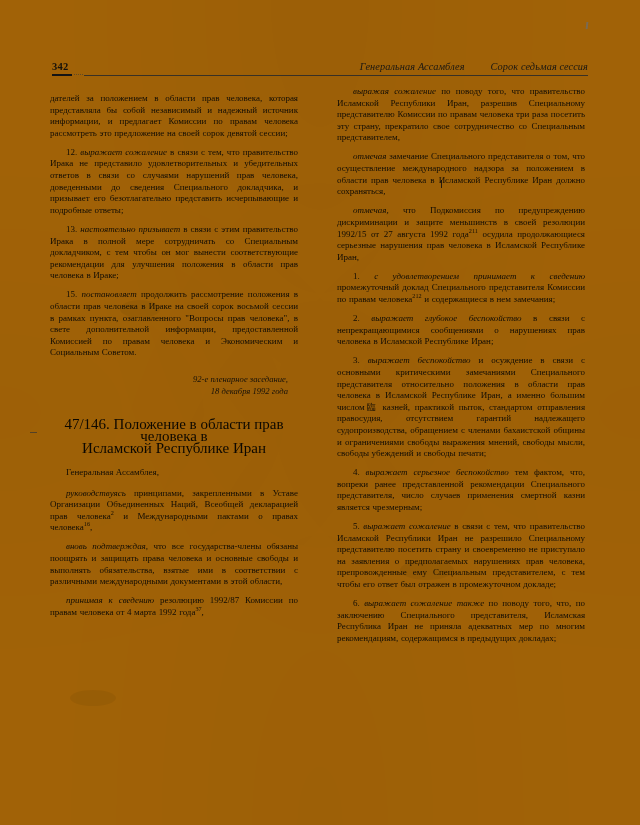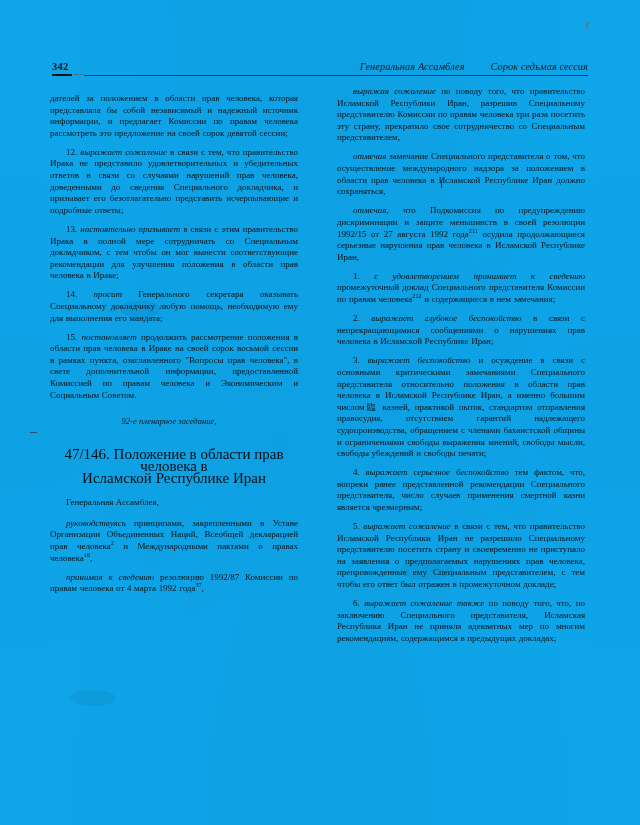--- a/index.html
+++ b/index.html
@@ -16,21 +16,21 @@
     overflow: hidden;
     position: relative;
   }
 
   
   #page-sheet {
     position: absolute;
     left: 0; top: 0;
     width: 640px;
     height: 825px;
-    background: #0ea5e9;
+    background: #a16207;
   }
 
   
   #scan-noise {
     position: absolute;
     inset: 0;
     pointer-events: none;
     background:
       radial-gradient(ellipse at 50% 0%,   rgba(0,0,0,0.030), rgba(0,0,0,0) 58%),
       radial-gradient(ellipse at 50% 100%, rgba(0,0,0,0.022), rgba(0,0,0,0) 60%),
@@ -134,21 +134,21 @@
   .fn  {
     font-size: 6.2px;
     vertical-align: super;
     line-height: 0;
     letter-spacing: 0;
   }
 
   
   .meetblock {
     margin: 14px 0 0 0;
-    text-align: center;
+    text-align: right;
     padding-right: 10px;
   }
   .meetblock div {
     font-style: italic;
     font-size: 8.6px;
     line-height: 12px;
     color: #1c1c1c;
   }
 
   
@@ -240,49 +240,49 @@
         <span class="it">выражает сожаление</span>
         <span>в связи с тем, что правительство Ирака не представило удовлетворительных и убедительных ответов в связи со случаями нарушений прав человека, доведенными до сведения Специального докладчика, и призывает его безотлагательно представить исчерпывающие и подробные ответы;</span>
       </p>
 
       <p class="para">
         <span class="num">13.</span>
         <span class="it">настоятельно призывает</span>
         <span>в связи с этим правительство Ирака в полной мере сотрудничать со Специальным докладчиком, с тем чтобы он мог вынести соответствующие рекомендации для улучшения положения в области прав человека в Ираке;</span>
       </p>
 
-      <p class="para">
-        <span class="num">14.</span>
-        <span class="it">просит</span>
-        <span>Генерального секретаря оказывать Специальному докладчику любую помощь, необходимую ему для выполнения его мандата;</span>
-      </p>
 
       <p class="para">
         <span class="num">15.</span>
         <span class="it">постановляет</span>
         <span>продолжить рассмотрение положения в области прав человека в Ираке на своей сорок восьмой сессии в рамках пункта, озаглавленного "Вопросы прав человека", в свете дополнительной информации, предоставленной Комиссией по правам человека и Экономическим и Социальным Советом.</span>
       </p>
 
       <div class="meetblock">
         <div>92-е пленарное заседание,</div>
+        <div>18 декабря 1992 года</div>
       </div>
 
       <div class="res-head">
         <span class="res-num">47/146.</span>
         <span>Положение в области прав человека в</span><br>
         <span>Исламской Республике Иран</span>
       </div>
 
       <div class="organ">Генеральная Ассамблея,</div>
 
       <p class="para">
         <span class="it">руководствуясь</span>
         <span>принципами, закрепленными в Уставе Организации Объединенных Наций, Всеобщей декларацией прав человека</span><span class="fn">2</span><span> и Международными пактами о правах человека</span><span class="fn">16</span><span>,</span>
       </p>
 
+      <p class="para">
+        <span class="it">вновь подтверждая,</span>
+        <span>что все государства-члены обязаны поощрять и защищать права человека и основные свободы и выполнять обязательства, взятые ими в соответствии с различными международными документами в этой области,</span>
+      </p>
 
       <p class="para">
         <span class="it">принимая к сведению</span>
         <span>резолюцию 1992/87 Комиссии по правам человека от 4 марта 1992 года</span><span class="fn">37</span><span>,</span>
       </p>
 
     </div>
 
     <div class="col scan" id="col-right">
 

